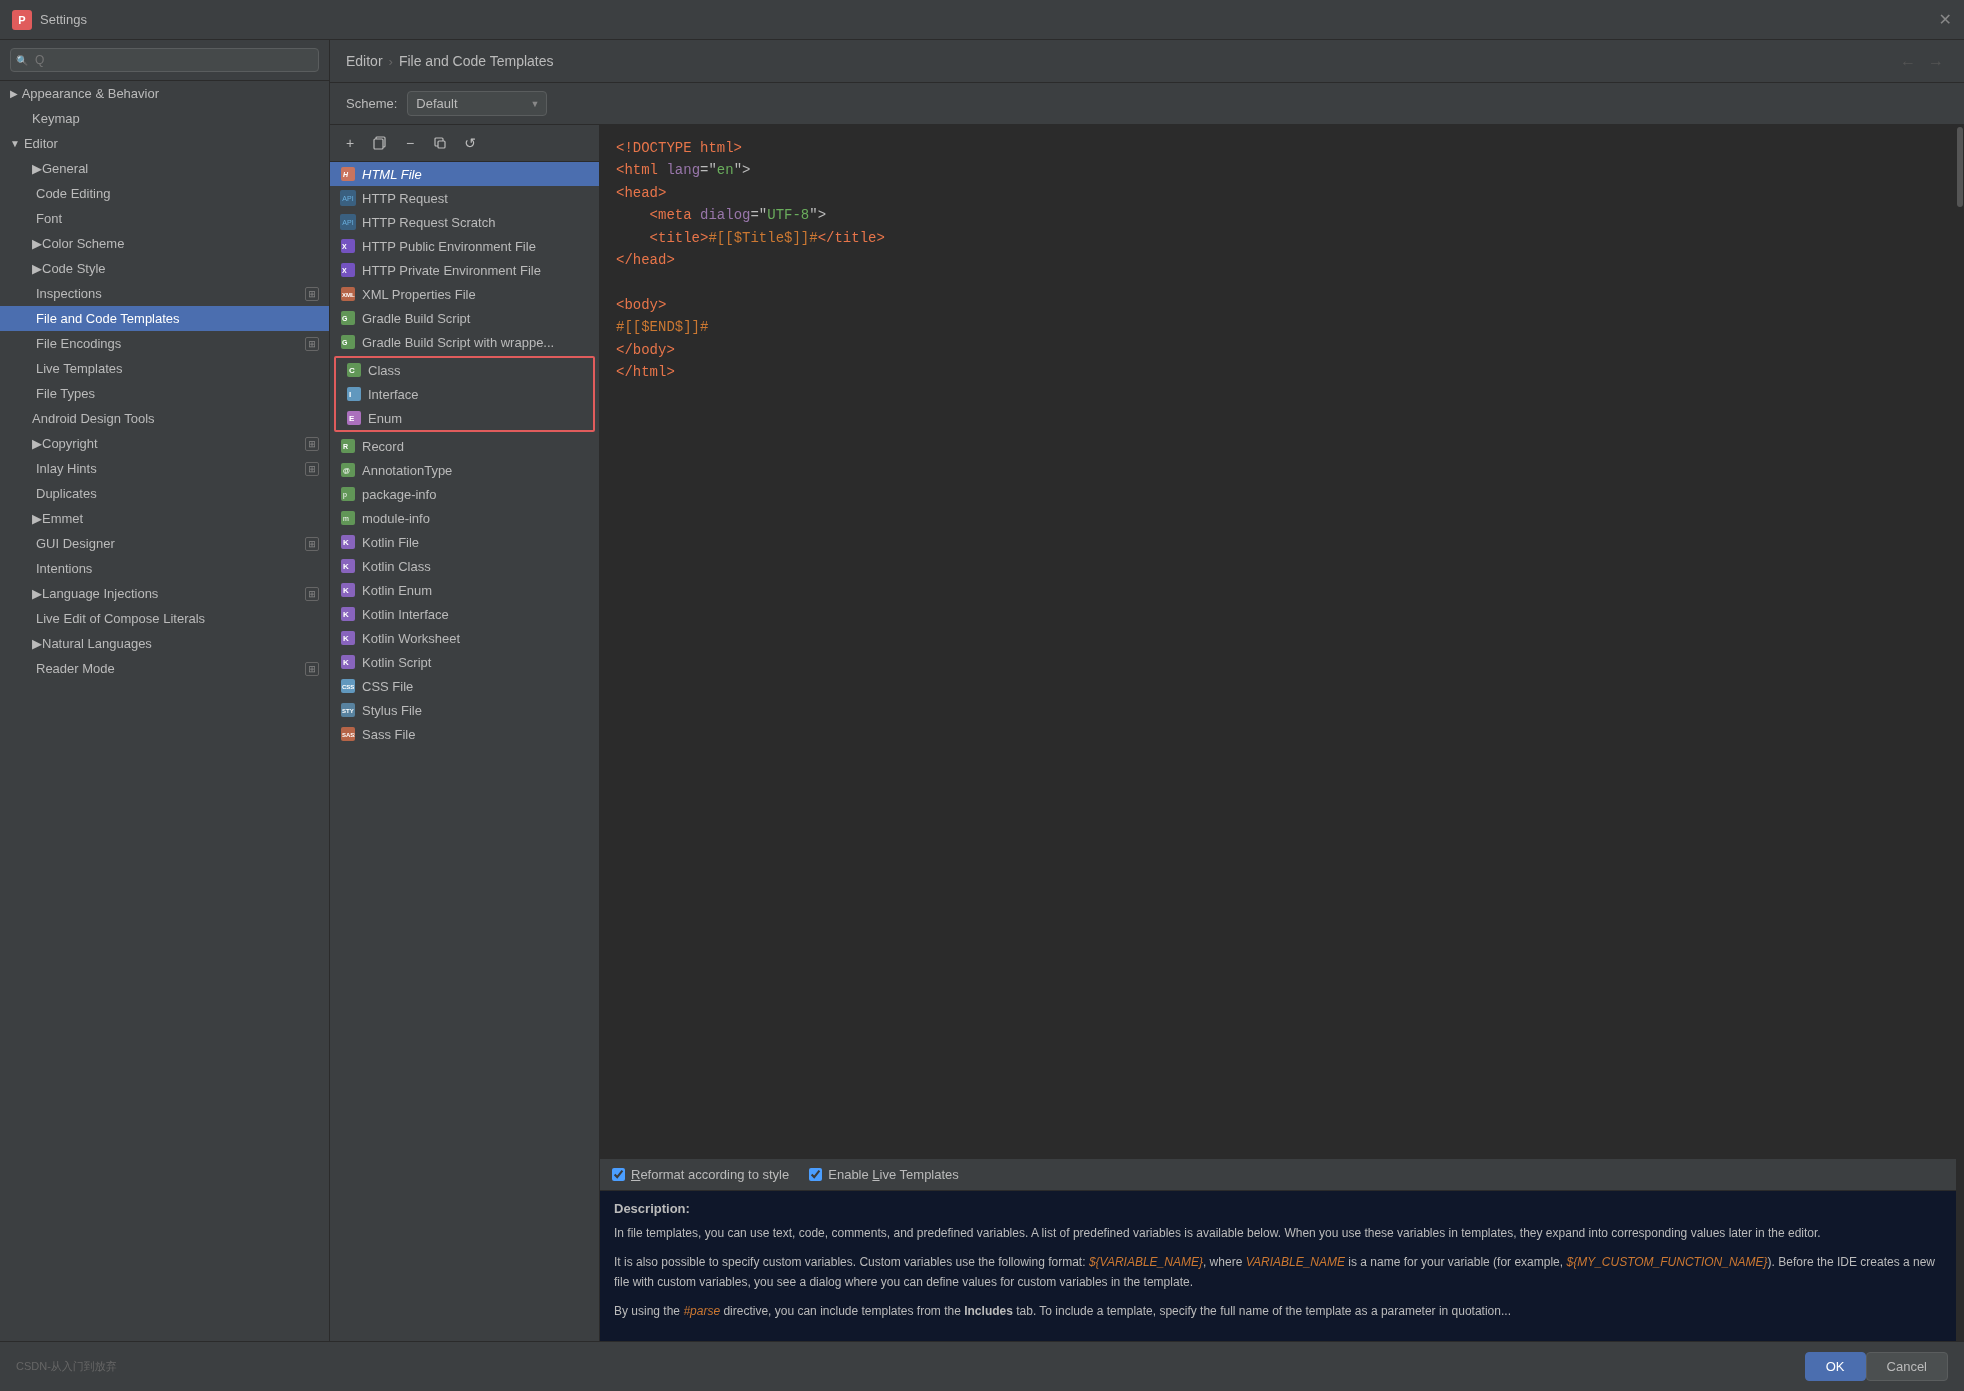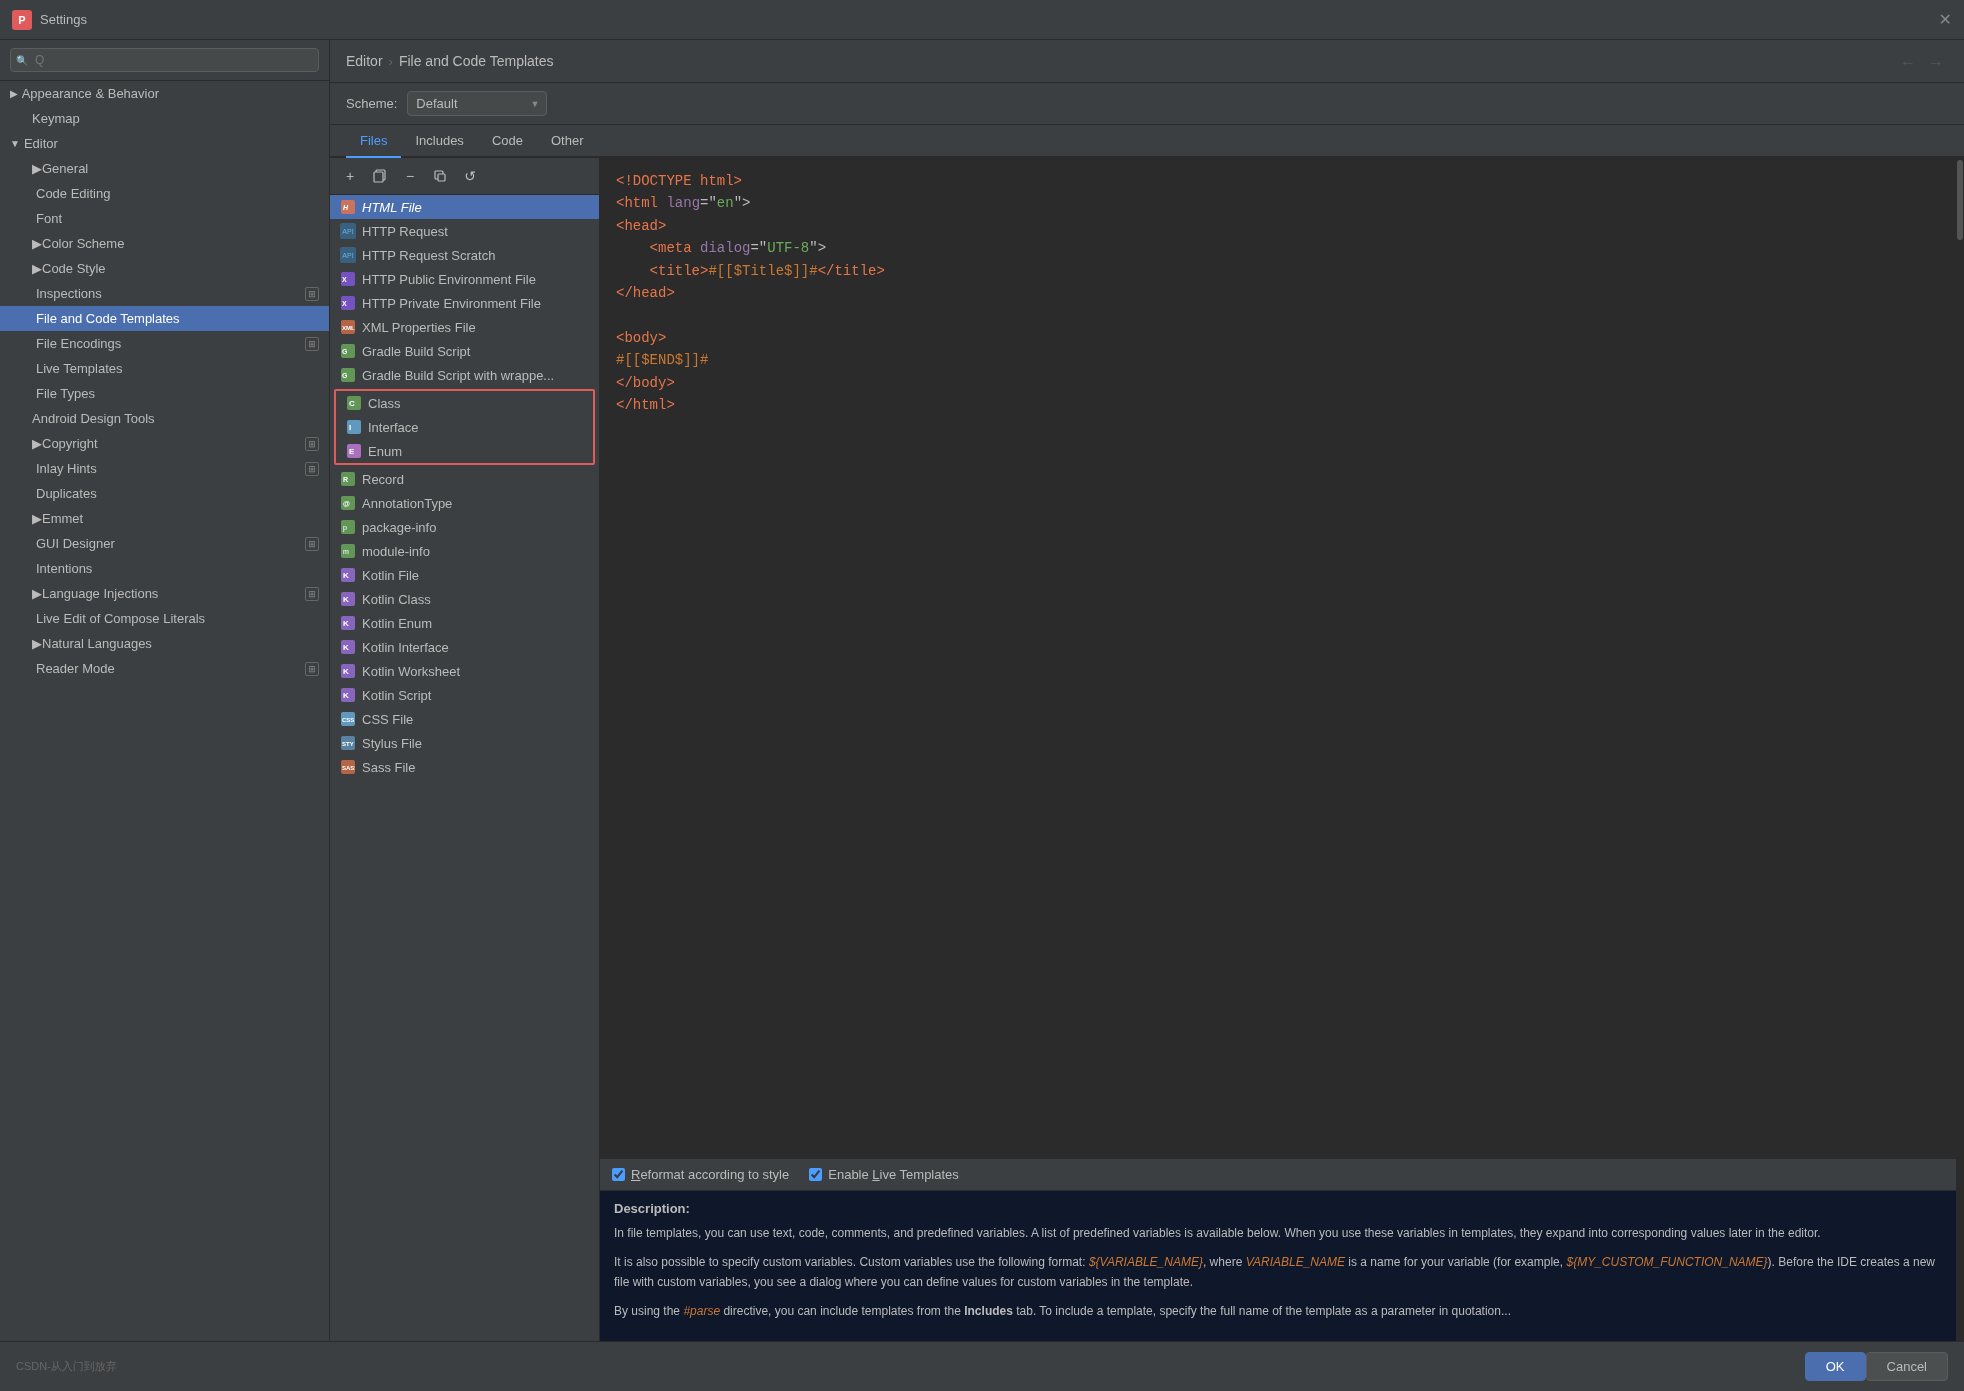--- a/index.html
+++ b/index.html
@@ -633,26 +633,20 @@
       <div class="scheme-bar">
         <span class="scheme-label">Scheme:</span>
         <div class="scheme-select-wrapper">
           <select class="scheme-select">
             <option>Default</option>
             <option>Project</option>
           </select>
         </div>
       </div>
 
-      <div class="tabs-bar">
-        <div class="tab active">Files</div>
-        <div class="tab">Includes</div>
-        <div class="tab">Code</div>
-        <div class="tab">Other</div>
-      </div>
 
       <div class="content-area">
 
         <div class="file-list-panel">
           <div class="file-list-toolbar">
             <div class="toolbar-btn">+</div>
             <div class="toolbar-btn">
               <svg width="14" height="14" viewBox="0 0 14 14" fill="none">
                 <rect x="3" y="1" width="9" height="10" rx="1" stroke="#bbb" stroke-width="1.2" fill="none"></rect>
                 <rect x="1" y="3" width="9" height="10" rx="1" stroke="#bbb" stroke-width="1.2" fill="#3c3f41"></rect>

